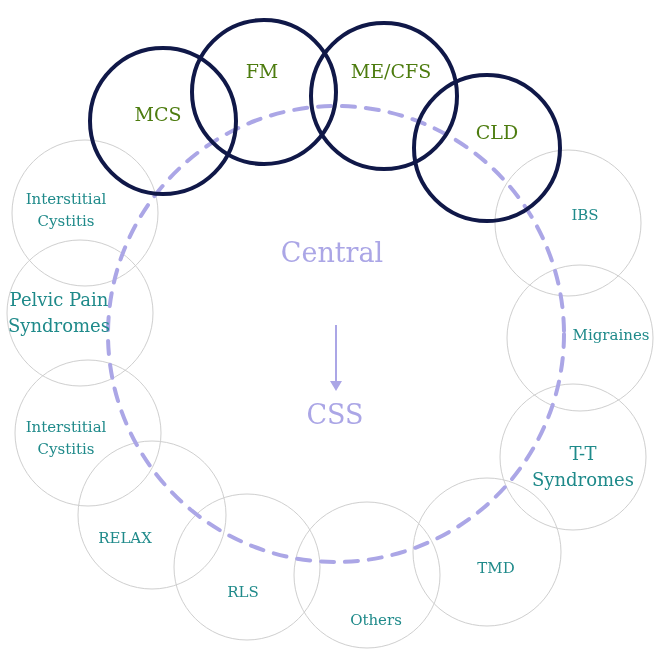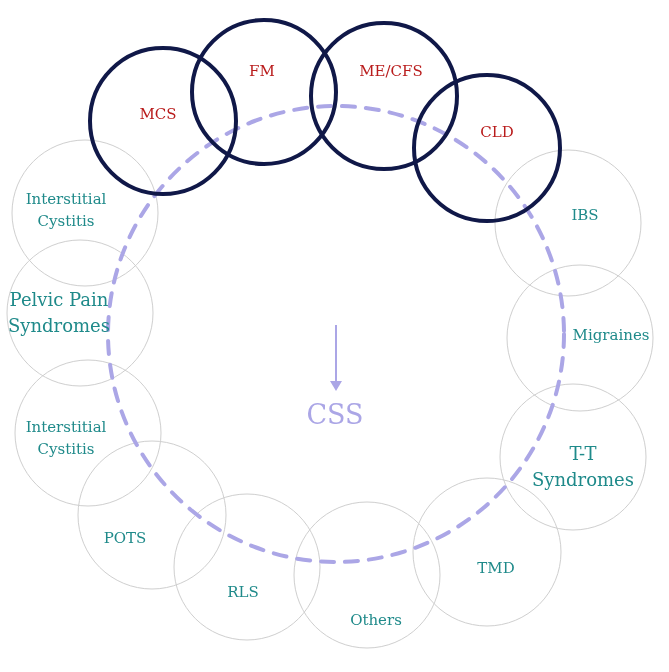--- a/index.html
+++ b/index.html
@@ -1,19 +1,19 @@
 <!DOCTYPE html>
 <html><head>
 <meta charset="utf-8">
 <style>
   html, body { margin:0; padding:0; background:#ffffff; }
   body { width:669px; height:672px; position:relative; overflow:hidden; font-family:"DejaVu Serif", serif; }
   #diagram { position:absolute; left:0; top:0; width:669px; height:672px; }
   .lbl { position:absolute; transform:translate(-50%,-50%); white-space:nowrap; text-align:center; line-height:1.45; }
-  .lbl-major { color:#b91c1c; font-size:15px; }
+  .lbl-major { color:#4d7c0f; font-size:19px; }
   .lbl-minor { color:#1f8a8a; font-size:15px; }
   .lbl-minor.small { font-size:18px; }
   .center-text { color:#aba6e6; position:absolute; transform:translate(-50%,-50%); white-space:nowrap; }
   .ct-big { font-size:27px; }
   .logo { position:absolute; left:604px; top:606px; width:60px; height:60px; text-align:center; }
   .logo-brand { font-family:"DejaVu Sans", sans-serif; font-weight:bold; font-size:9px; color:#1d2a55; letter-spacing:0.2px; position:absolute; left:0; right:0; top:38px; }
   .logo-tag { font-family:"DejaVu Sans", sans-serif; font-size:3.5px; color:#777; position:absolute; left:0; right:0; top:50px; letter-spacing:0.4px; }
 </style>
 </head>
 <body>
@@ -38,20 +38,21 @@
         <circle cx="264" cy="92" r="72" fill="none" stroke="#101848" stroke-width="4"></circle>
         <circle cx="384" cy="96" r="73" fill="none" stroke="#101848" stroke-width="4"></circle>
         <circle cx="487" cy="148" r="73" fill="none" stroke="#101848" stroke-width="4"></circle>
       </g>
     <g>
       <line x1="336" y1="325" x2="336" y2="383" stroke="#aba6e6" stroke-width="2"></line>
       <polygon points="330,381 342,381 336,391" fill="#aba6e6"></polygon>
     </g>
   </svg>
 
+  <div class="center-text ct-big" style="left:332px;top:252px;">Central</div>
   <div class="center-text ct-big" style="left:335px;top:414px;">CSS</div>
 
   <div id="labels">
       <div class="lbl lbl-minor" style="left: 585px; top: 216px;">
         <div>IBS</div>
       </div>
       <div class="lbl lbl-minor" style="left: 611px; top: 336px;">
         <div>Migraines</div>
       </div>
       <div class="lbl lbl-minor small" style="left: 583px; top: 467px;">
@@ -61,21 +62,21 @@
       <div class="lbl lbl-minor" style="left: 496px; top: 569px;">
         <div>TMD</div>
       </div>
       <div class="lbl lbl-minor" style="left: 376px; top: 601px; margin-top: 20px;">
         <div>Others</div>
       </div>
       <div class="lbl lbl-minor" style="left: 243px; top: 593px;">
         <div>RLS</div>
       </div>
       <div class="lbl lbl-minor" style="left: 125px; top: 539px;">
-        <div>POTS</div>
+        <div>RELAX</div>
       </div>
       <div class="lbl lbl-minor" style="left: 66px; top: 439px;">
         <div>Interstitial</div>
         <div>Cystitis</div>
       </div>
       <div class="lbl lbl-minor small" style="left: 59px; top: 313px;">
         <div>Pelvic Pain</div>
         <div>Syndromes</div>
       </div>
       <div class="lbl lbl-minor" style="left: 66px; top: 211px;">

